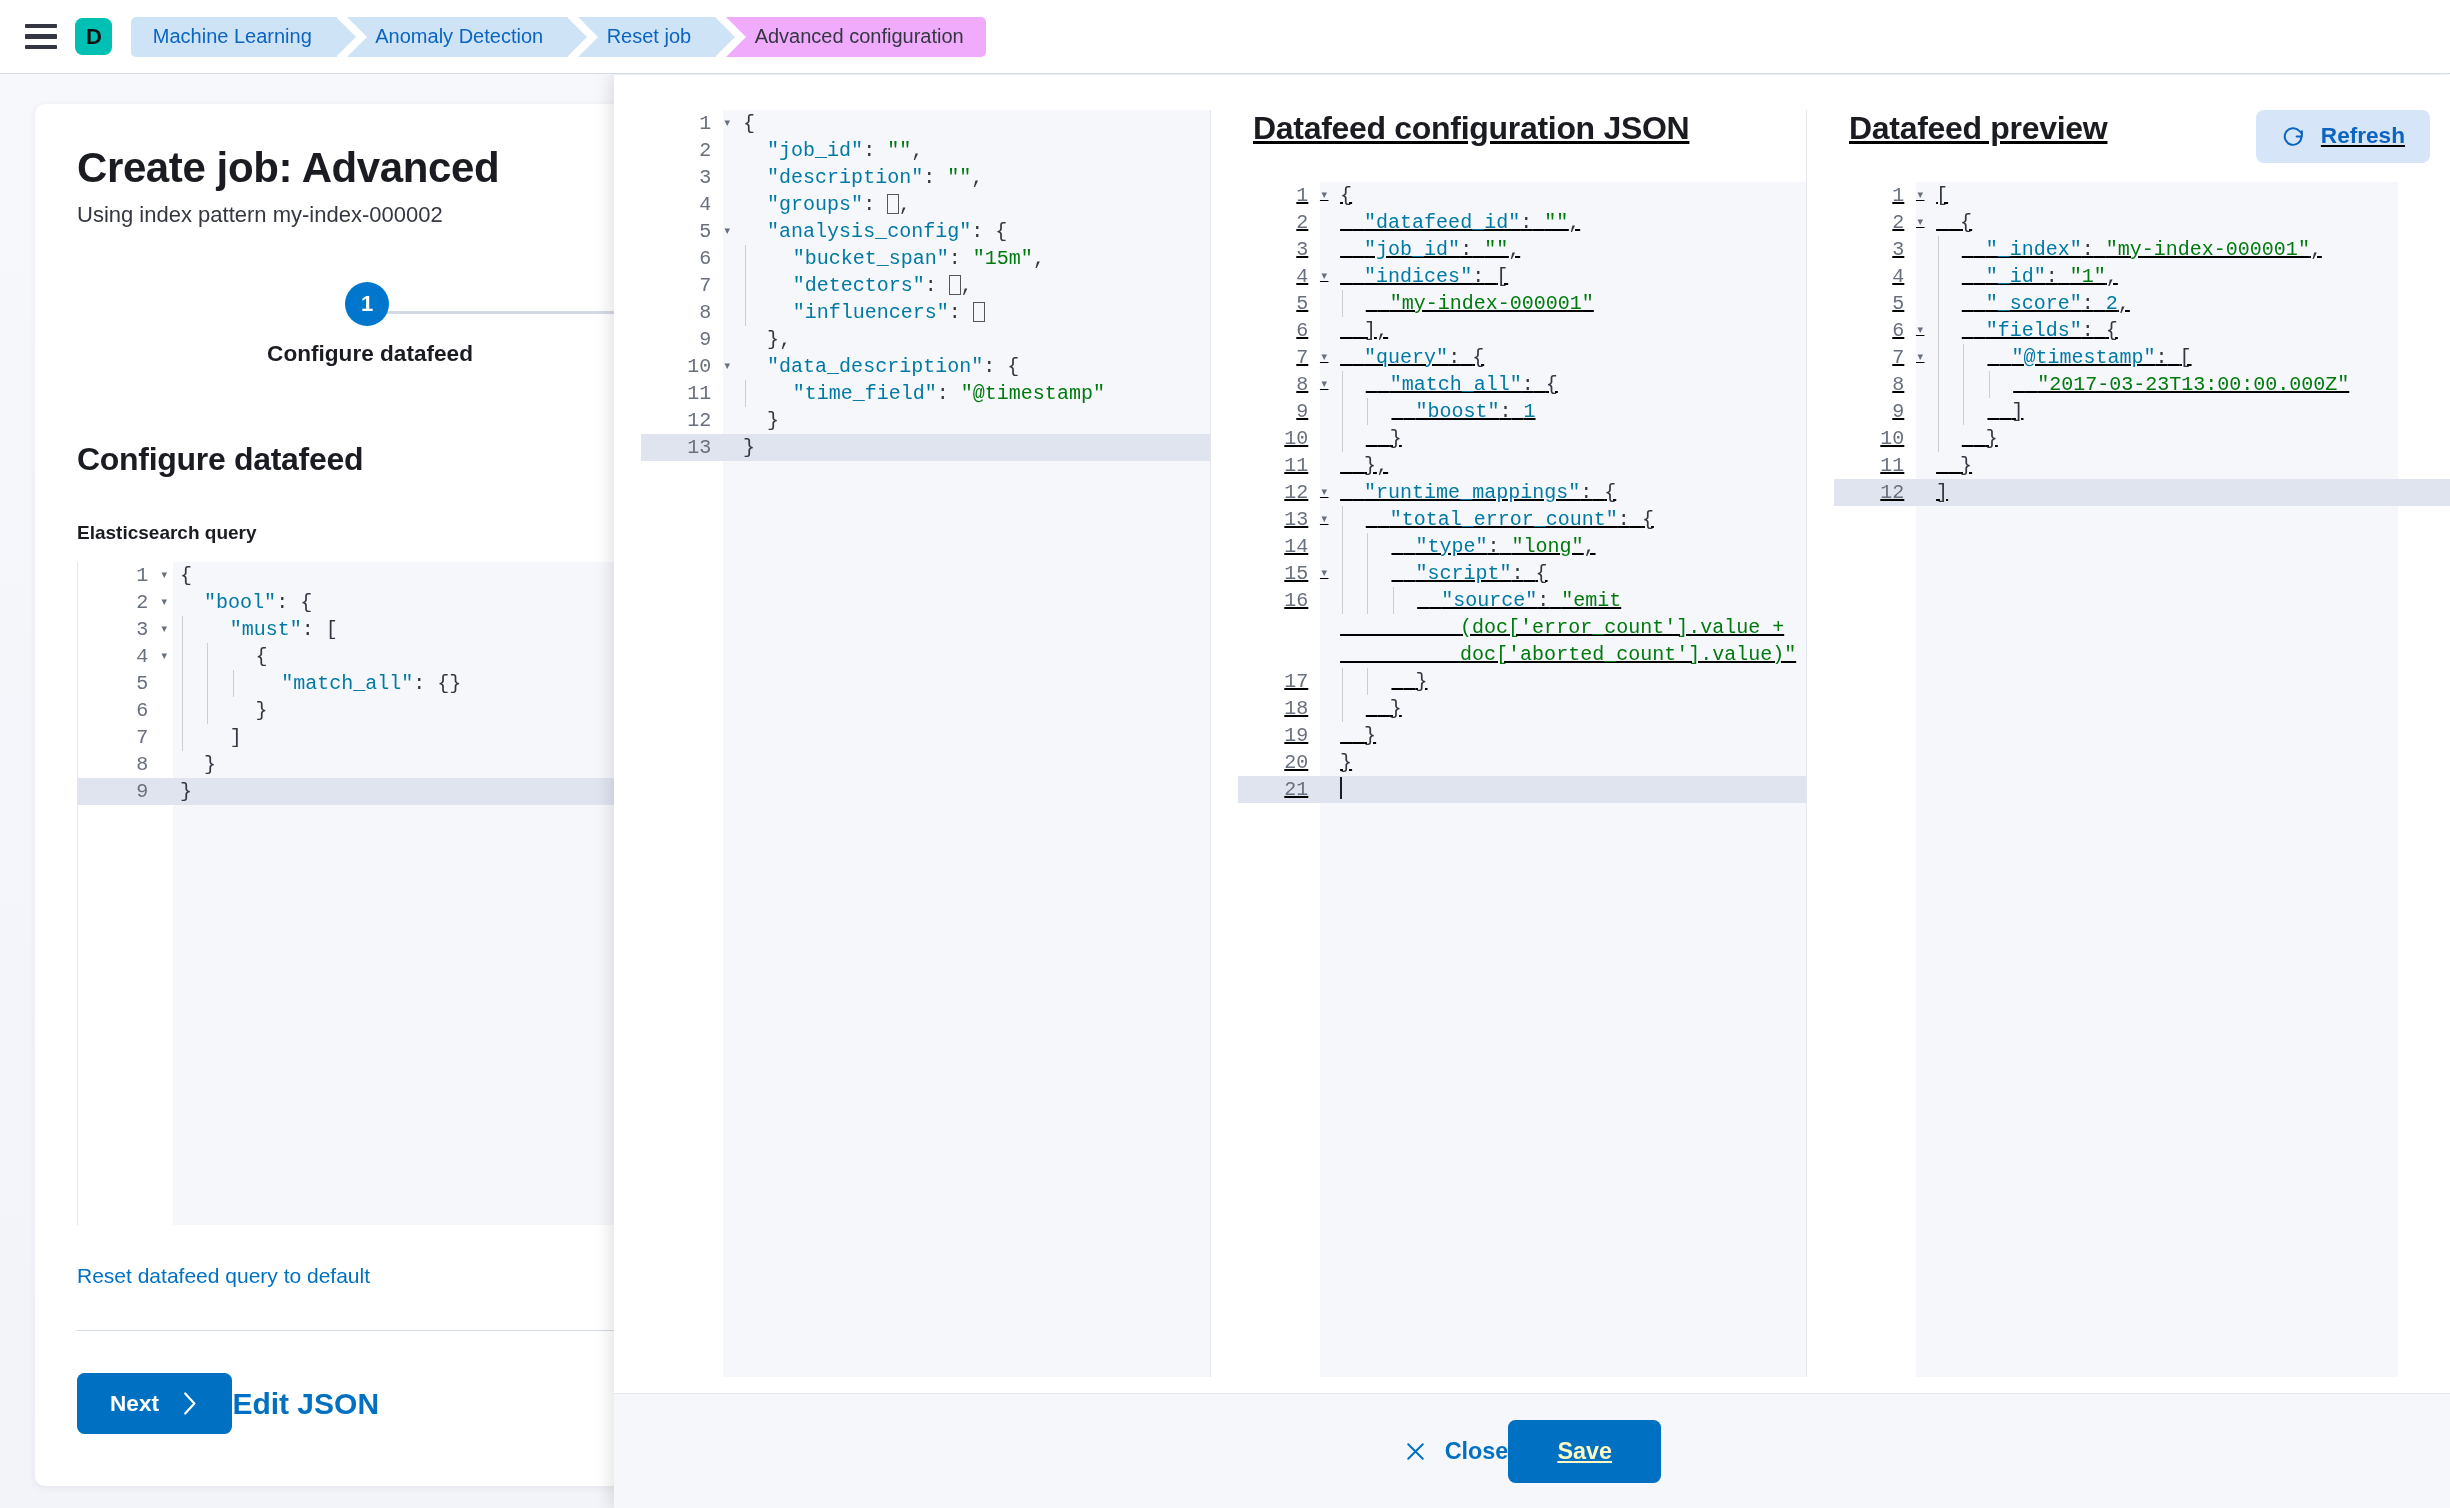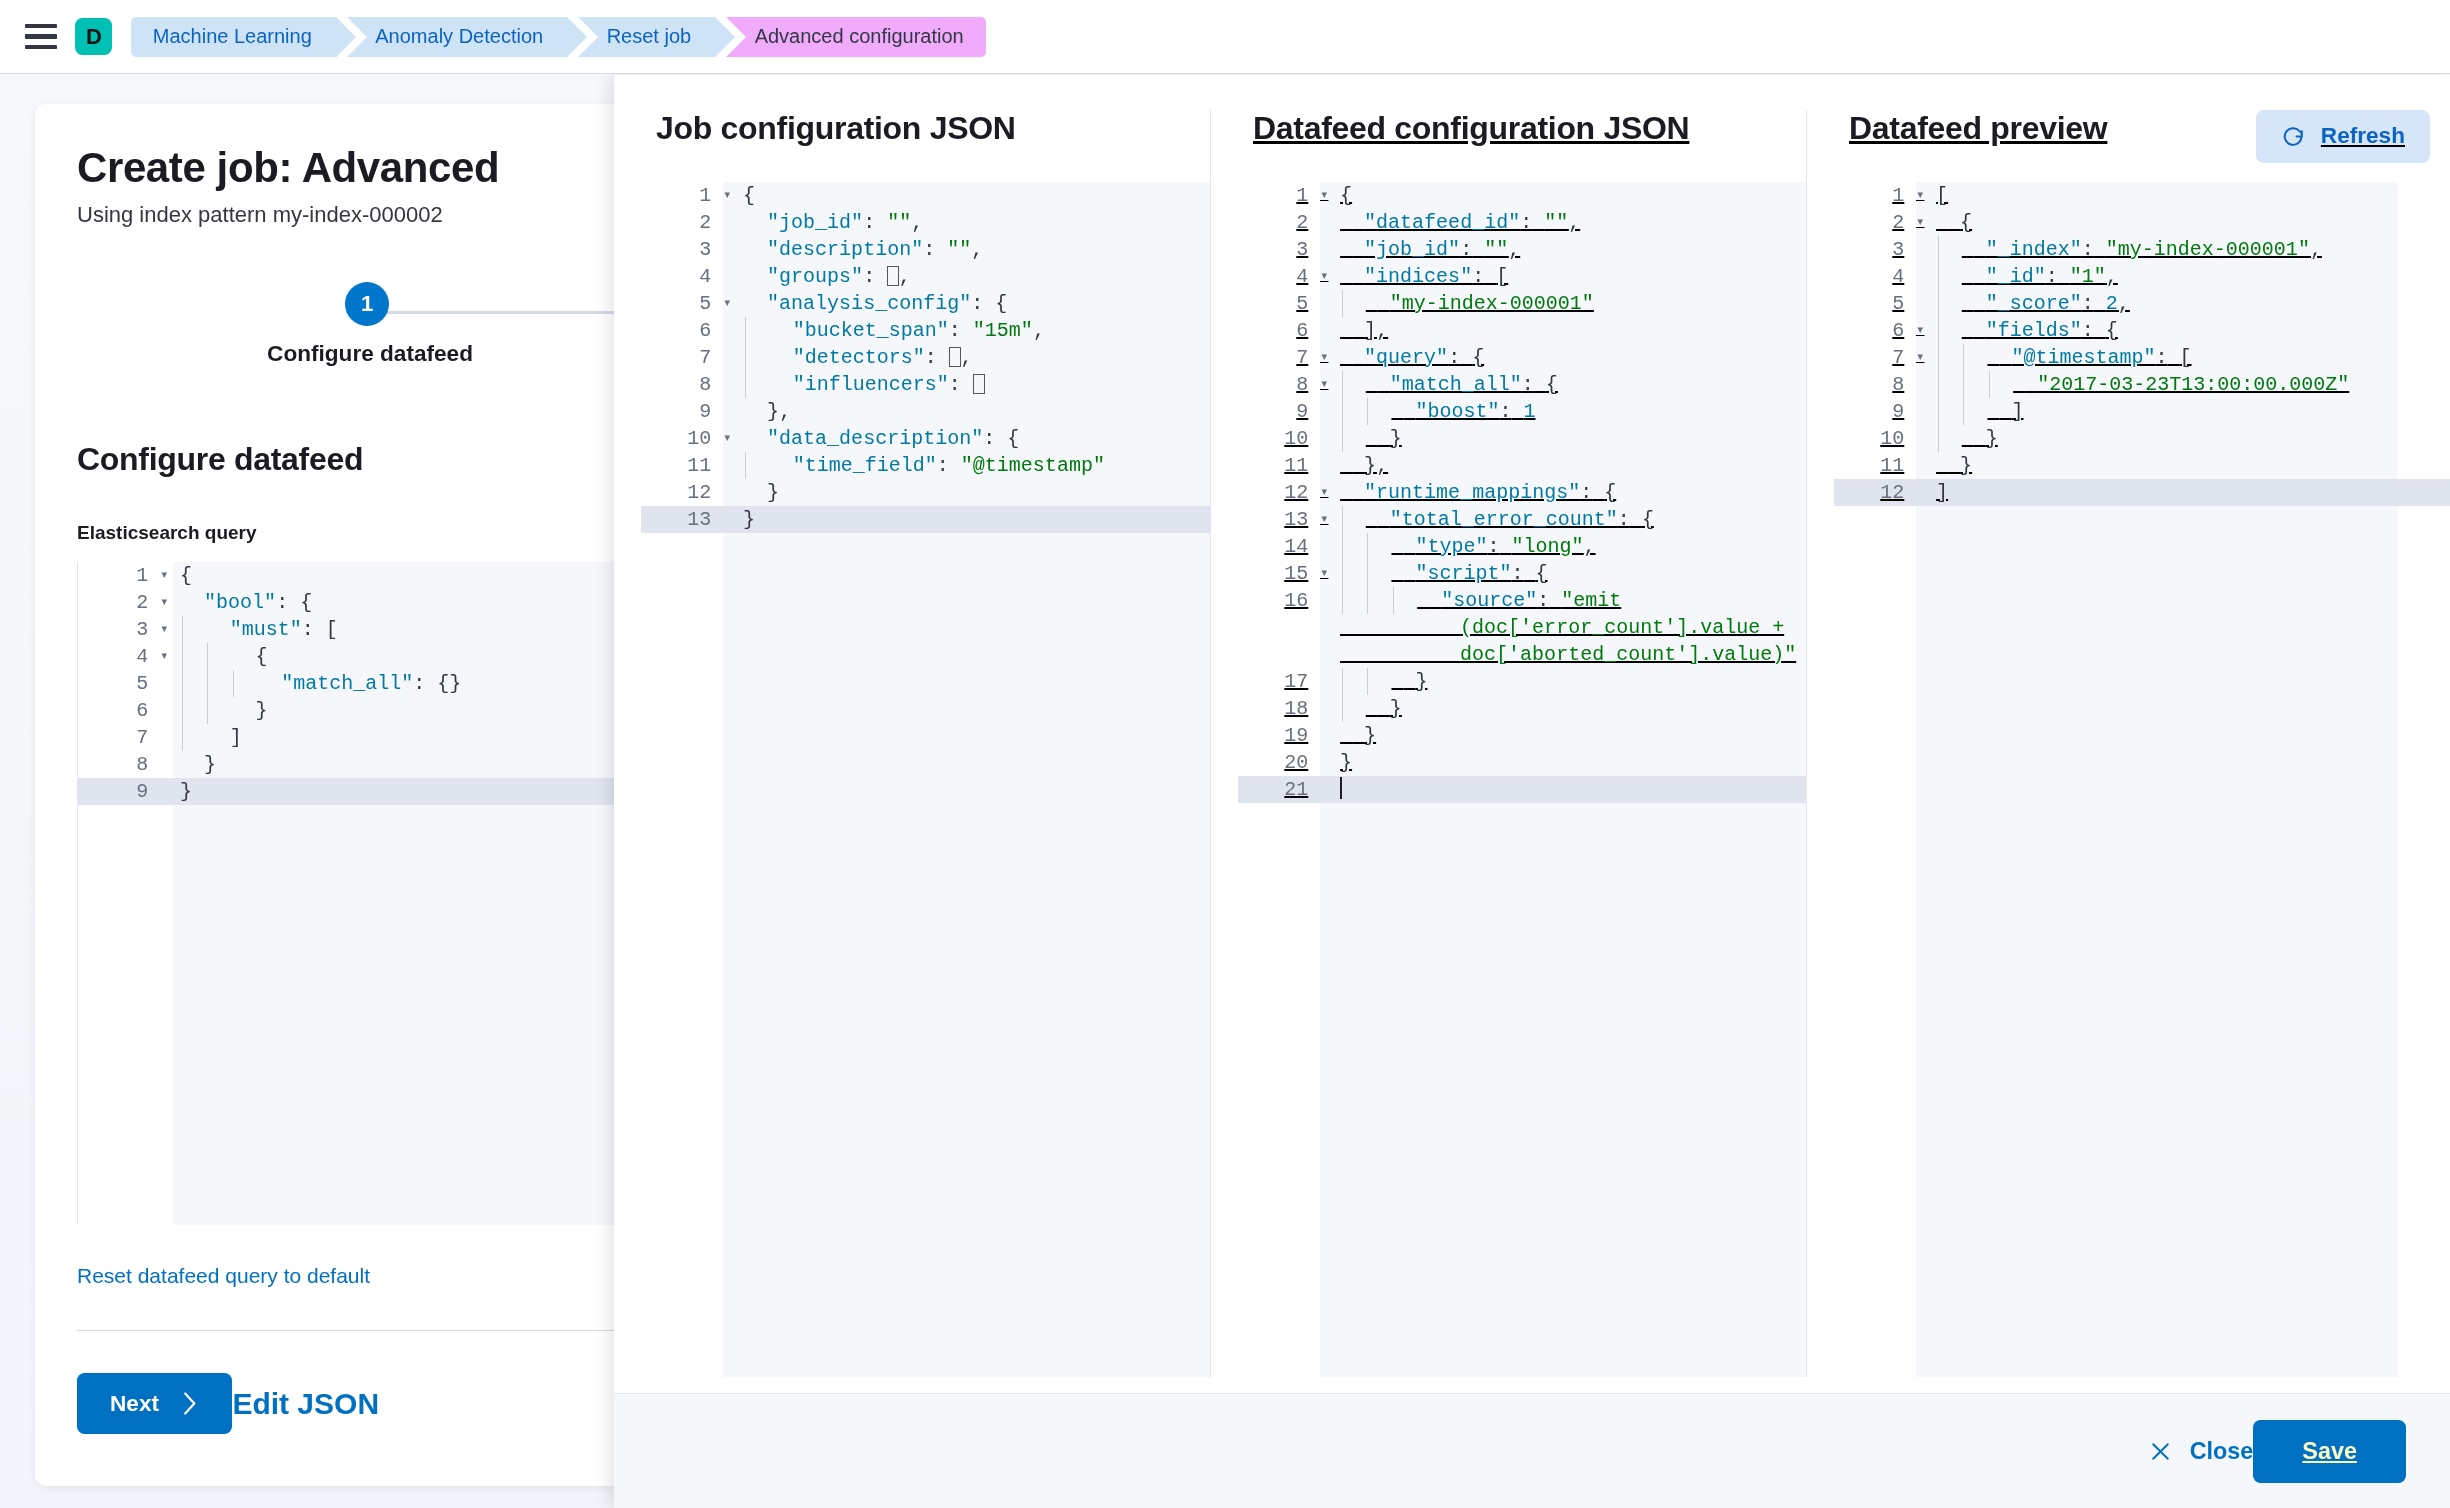--- a/index.html
+++ b/index.html
@@ -277,21 +277,21 @@
   }
   .c1 .ed-bg { left: 109px; right: 0px; }
   .c2 .ed-bg { left: 109px; right: 0px; }
   .c3 .ed-bg { left: 109px; right: 52px; }
 
   .flyout-foot {
     flex: 0 0 auto;
     height: 116px;
     background: #f5f7fa;
     border-top: 0.8px solid #e3e6ed;
-    display: flex; align-items: center; justify-content: flex-end;
+    display: flex; align-items: center; justify-content: center;
     padding: 0 44px 0 44px;
     margin-top: 16px;
   }
   .close-btn {
     display: flex; align-items: center; gap: 16.7px;
     font-size: 23.4px; font-weight: 600; color: #0071c2;
     cursor: pointer; background: none; border: none;
     font-family: "Liberation Sans", sans-serif;
   }
   .save-btn {
@@ -399,23 +399,20 @@
       </span>
     </button>
     <div class="btn-link">Edit JSON</div>
   </div>
 </div>
 
 <div class="flyout">
   <div class="flyout-body">
 
     <div class="fcol c1">
-      <div class="fcol-head">
-        <div class="fcol-title">Job configuration JSON</div>
-      </div>
       <div class="editor">
         <div class="ed-bg"></div>
         <div class="ed-rows">
             <div class="ed-row">
               <div class="ed-gutter">1</div>
               <div class="ed-fold">▾</div>
               <div class="ed-code"><span class="tok-pun">{</span></div>
             </div>
             <div class="ed-row">
               <div class="ed-gutter">2</div>

